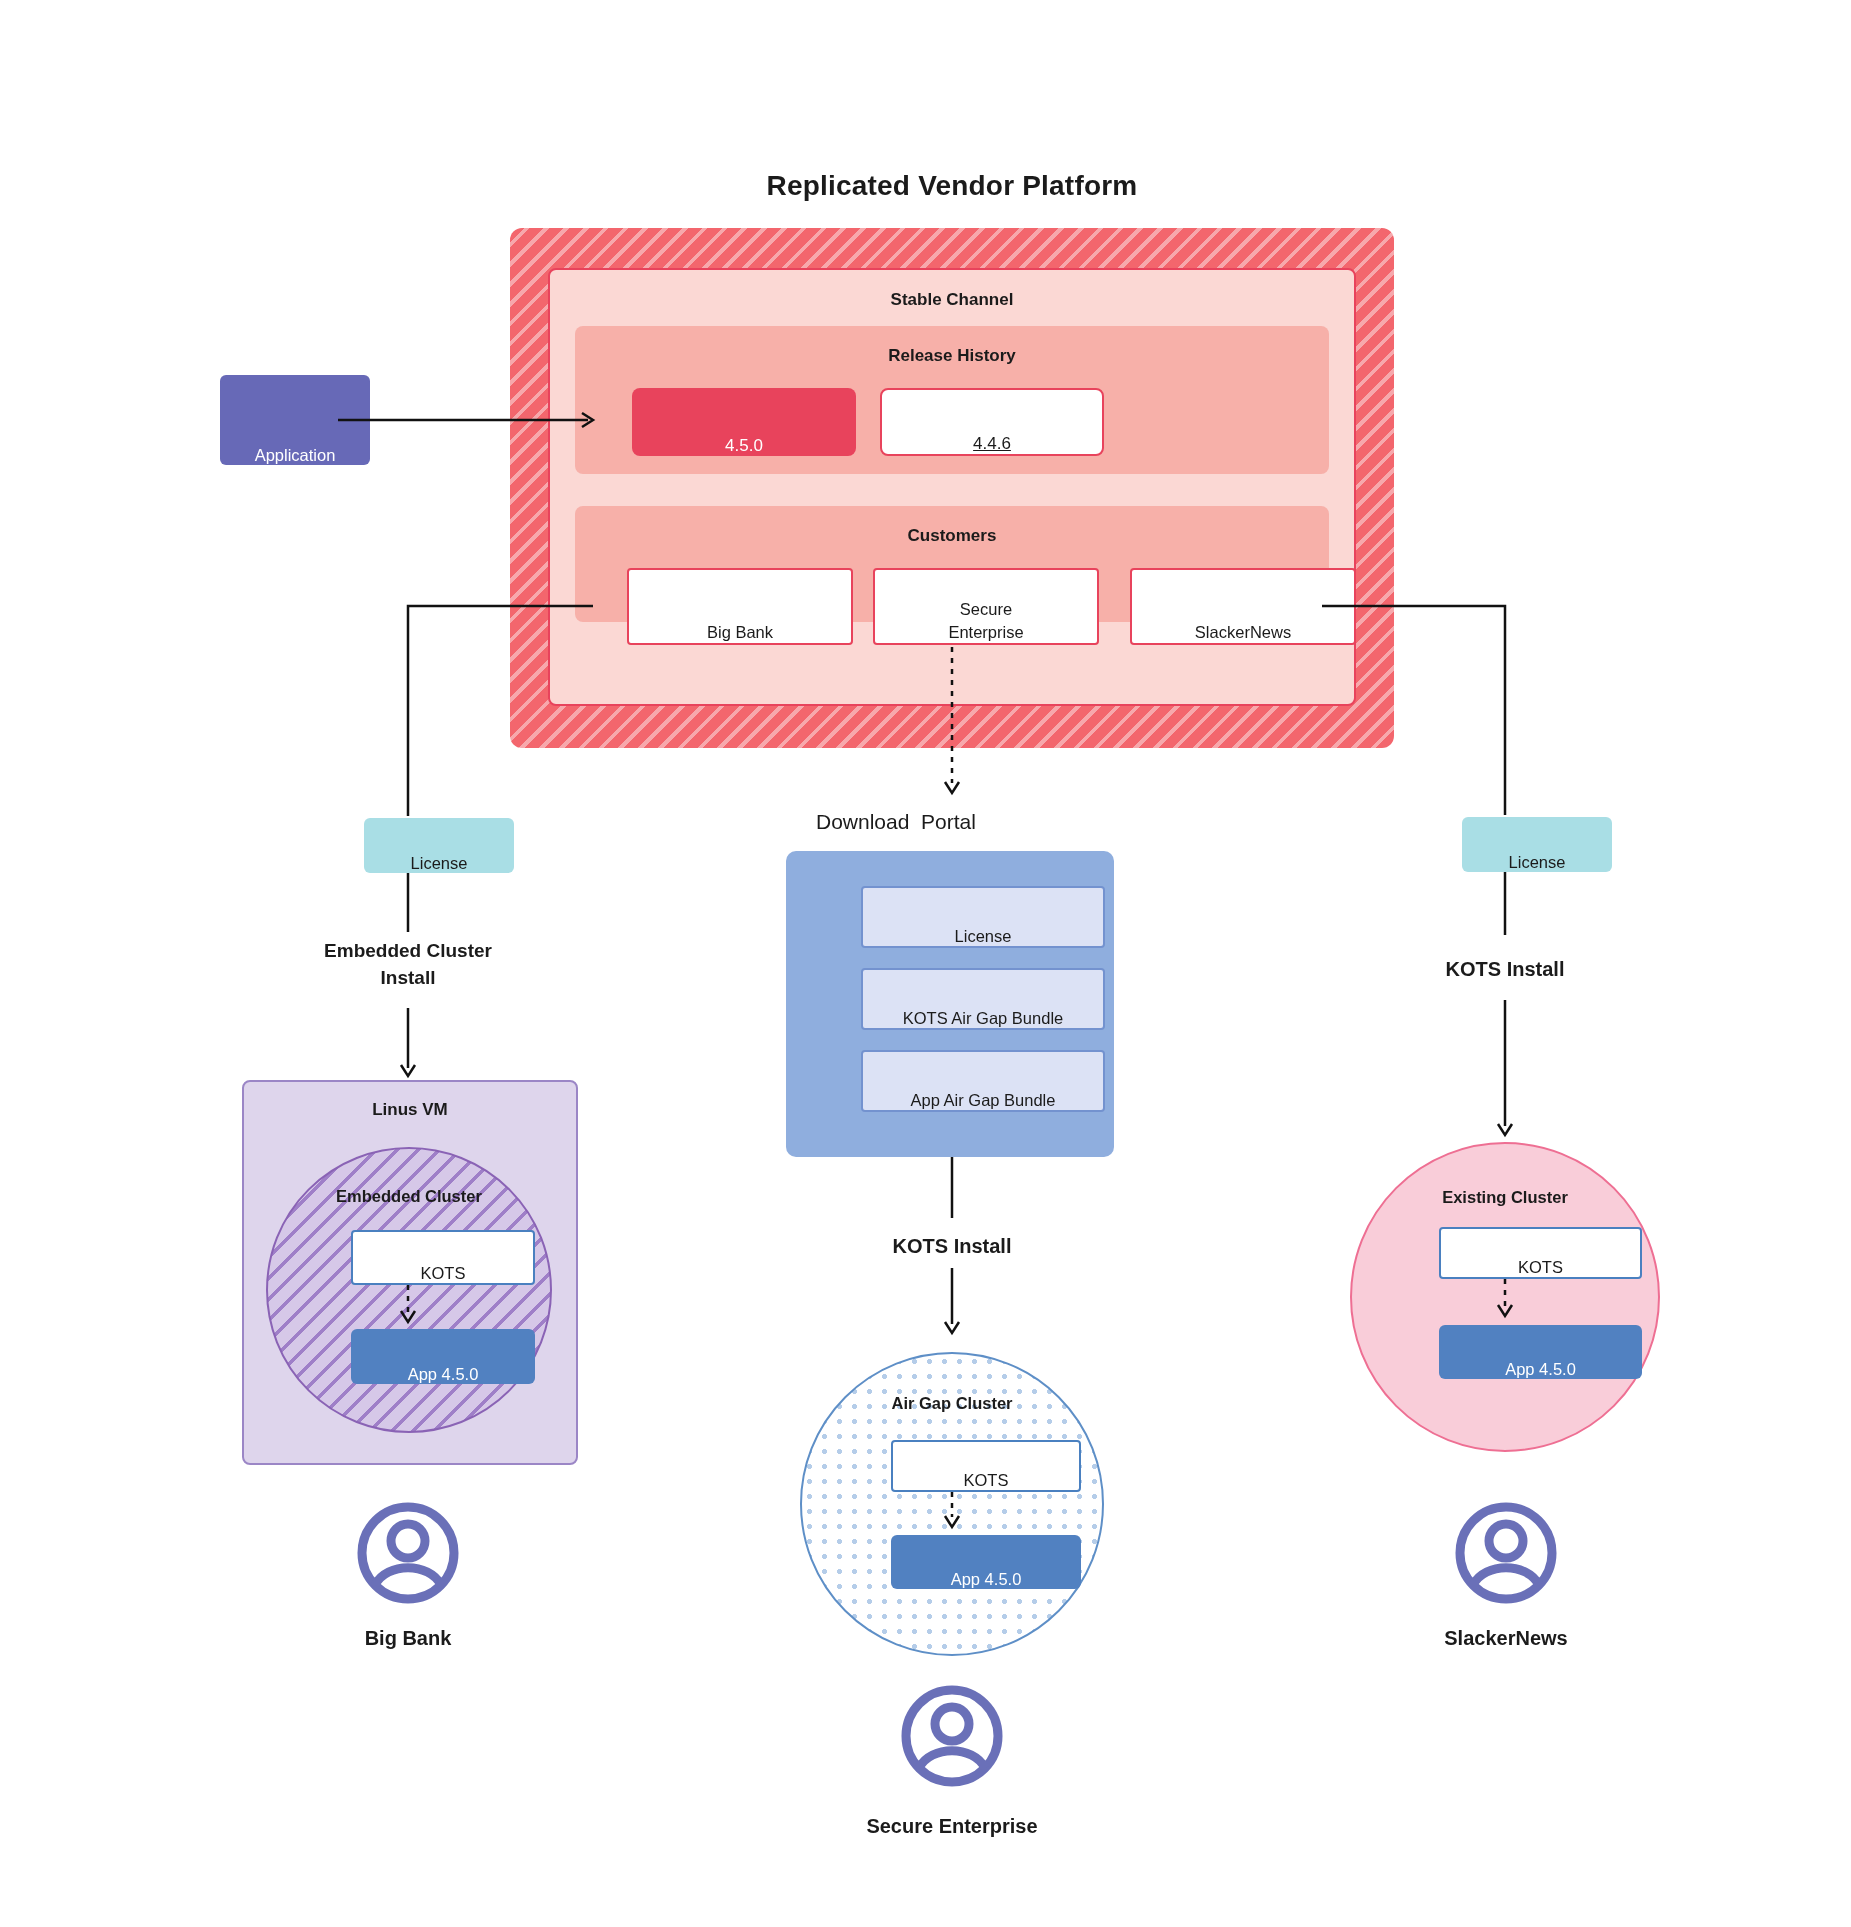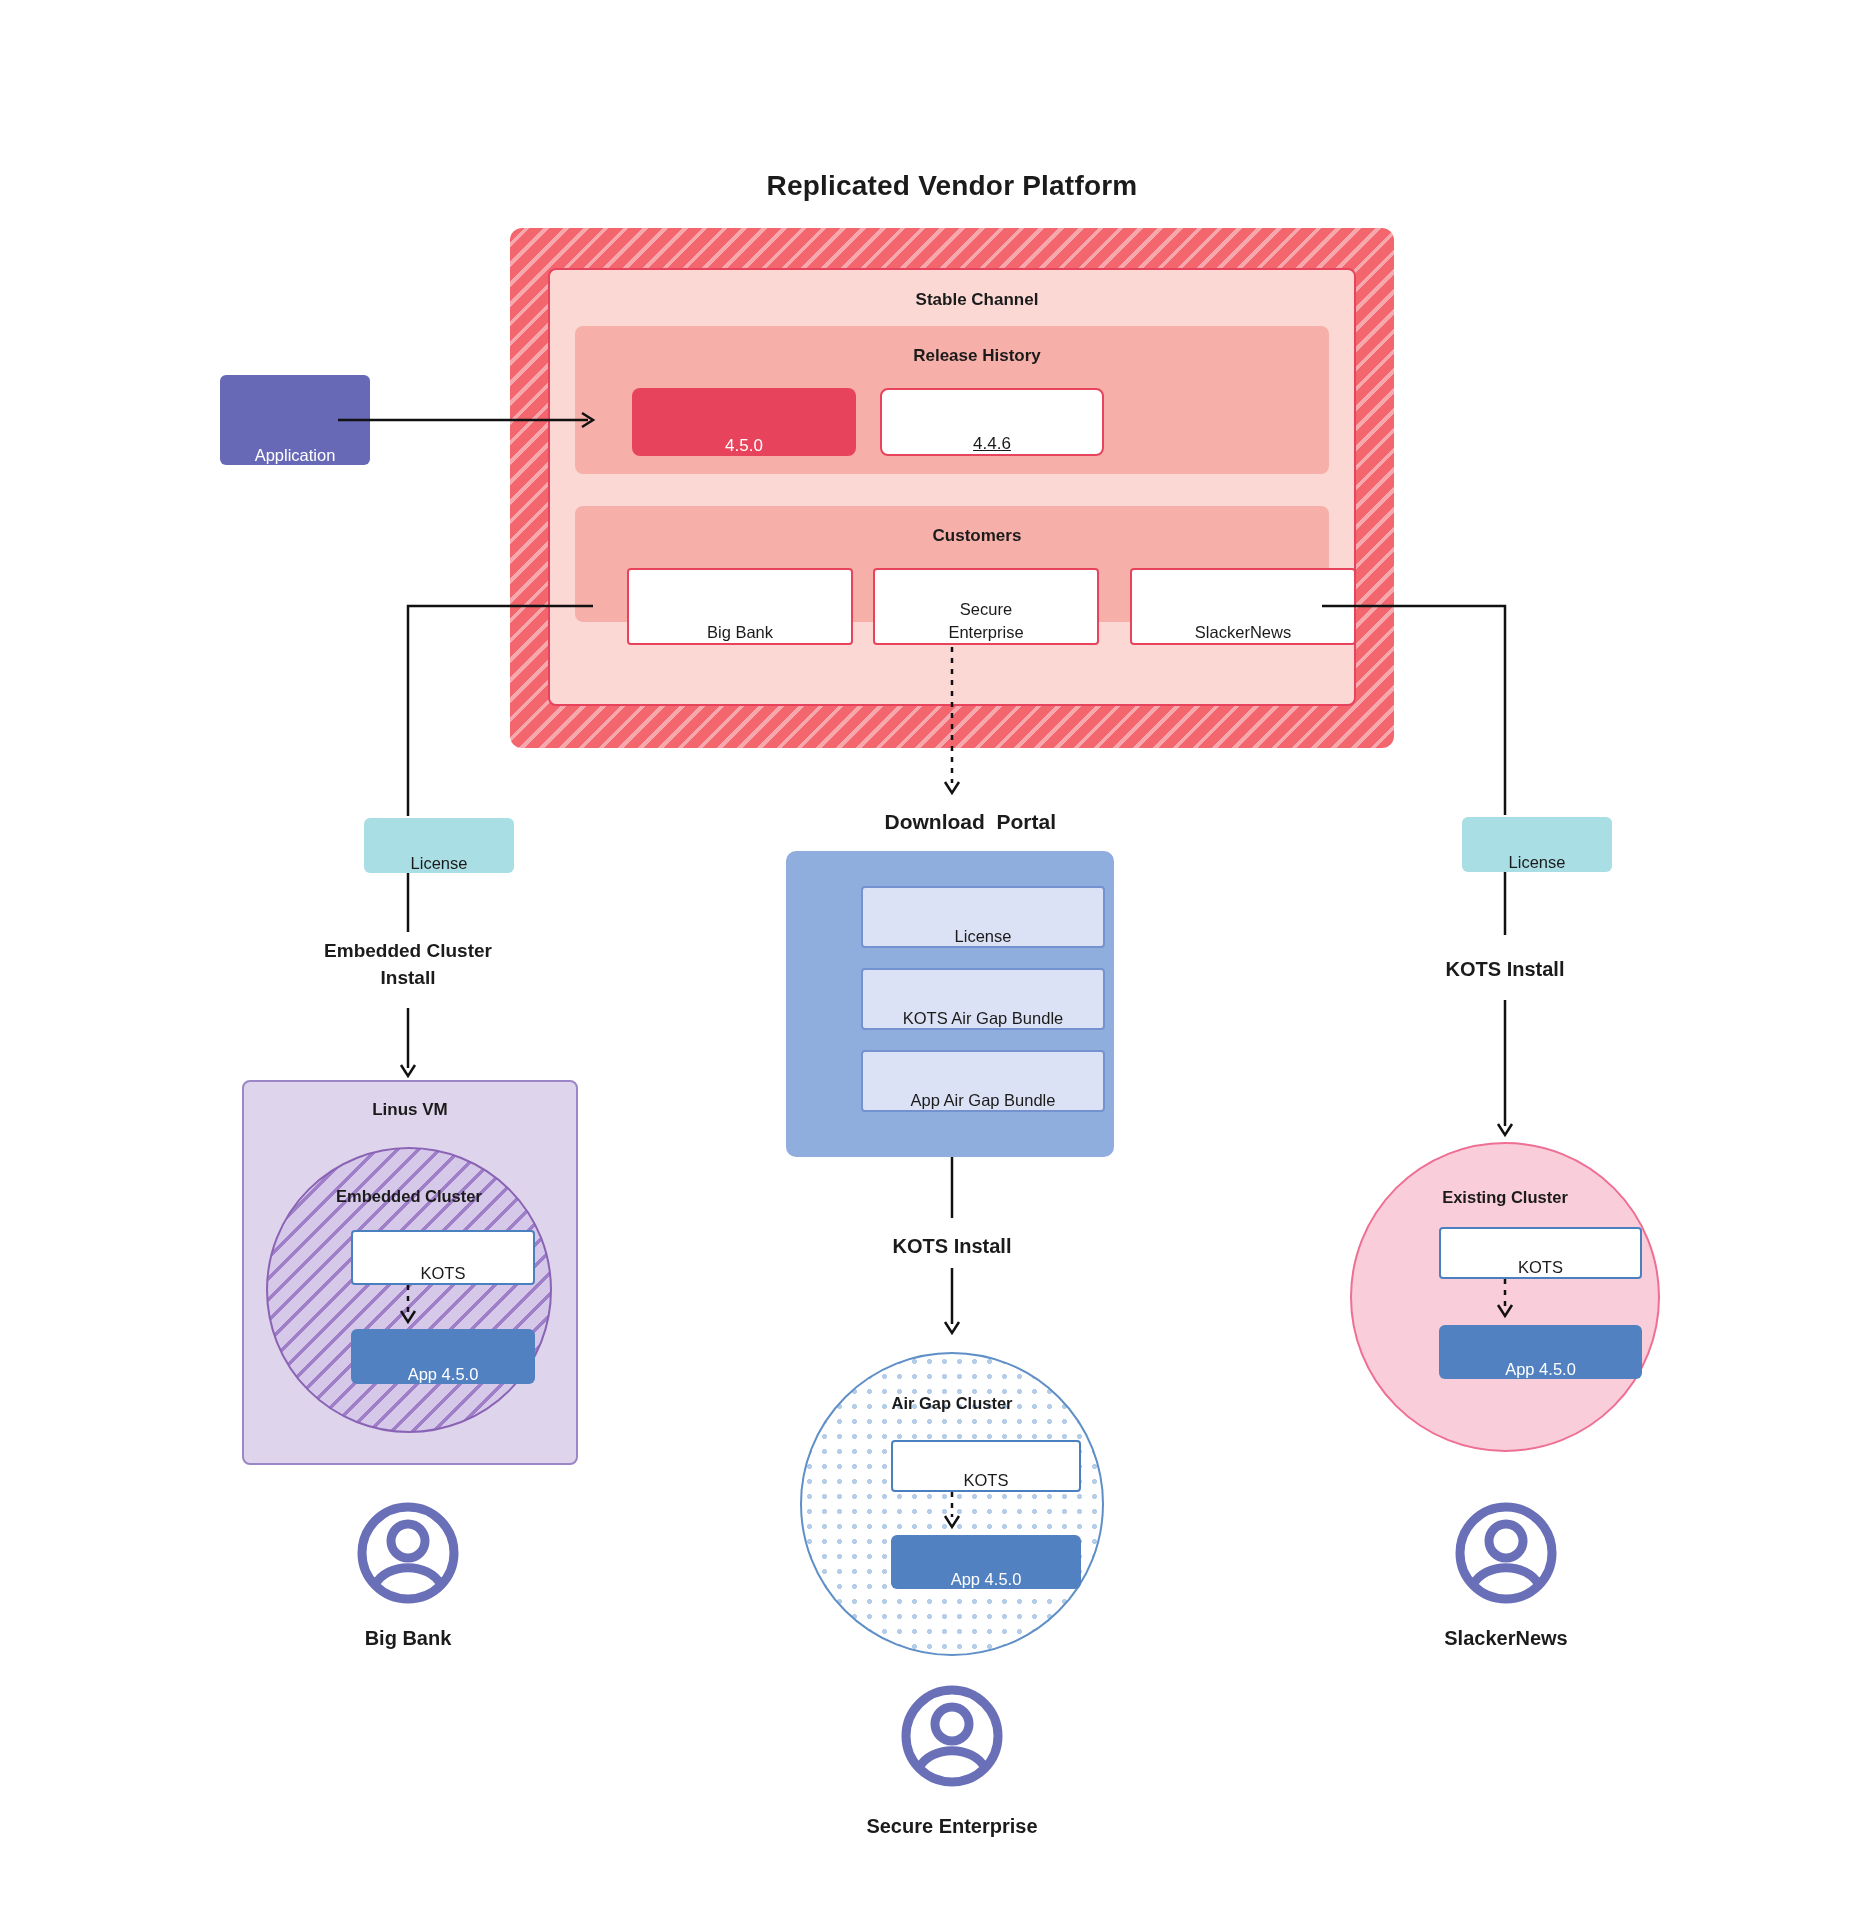--- a/index.html
+++ b/index.html
@@ -11,21 +11,21 @@
   .center{display:flex;align-items:flex-end;justify-content:center;text-align:center;margin-left:32px;}
 
   
   .diagram-title{left:510px;top:170px;width:884px;text-align:center;
     font-size:28px;font-weight:600;letter-spacing:.2px;}
   .outer-hatch{left:510px;top:228px;width:884px;height:520px;border-radius:12px;
     background:repeating-linear-gradient(135deg,var(--hatch-red-dark) 0 10px,var(--hatch-red-light) 10px 14px);}
   .stable{left:548px;top:268px;width:808px;height:438px;border-radius:8px;
     background:var(--stable-bg);border:2px solid var(--release-red);box-sizing:border-box;}
   .panel-label{width:100%;text-align:center;font-size:17px;font-weight:600;}
-  .stable .panel-label{margin-top:20px;padding-left:25px;}
+  .stable .panel-label{margin-top:20px;}
   .section{position:absolute;left:25px;width:754px;border-radius:8px;background:var(--section-bg);}
   .section-release{top:56px;height:148px;}
   .section-customers{top:236px;height:116px;}
   .section .panel-label{margin-top:20px;}
   .release-box{position:absolute;top:62px;width:224px;height:68px;border-radius:8px;
     box-sizing:border-box;font-size:17px;font-weight:500;}
   .release-current{left:25px;background:var(--release-red);color:#ffffff;}
   .release-old{left:273px;background:#fff;border:2px solid var(--release-red);text-decoration:underline;}
   .customer-box{position:absolute;top:62px;width:226px;height:77px;background:#fff;
     border:2px solid var(--release-red);border-radius:4px;box-sizing:border-box;
@@ -39,22 +39,22 @@
 
   
   .license-chip{width:150px;height:55px;border-radius:6px;background:var(--license-teal);
     font-size:16.5px;font-weight:500;}
   .license-left{left:332px;top:818px;}
   .license-right{left:1430px;top:817px;}
 
   
   .flow-label{font-size:19px;font-weight:600;line-height:1.4;text-align:center;}
   .install-left{left:298px;top:938px;width:220px;}
-  .portal-title{left:756px;top:810px;width:300px;font-size:21px;text-align:right;
-    font-weight:700;white-space:pre;}
+  .portal-title{left:816px;top:810px;width:300px;font-size:21px;text-align:left;
+    font-weight:400;white-space:pre;}
   .install-mid{left:852px;top:1232px;width:200px;font-size:20px;}
   .install-right{left:1405px;top:955px;width:200px;font-size:20px;}
 
   
   .portal{left:786px;top:851px;width:328px;height:306px;border-radius:10px;background:var(--portal-blue);}
   .portal-item{position:absolute;left:43px;width:244px;height:62px;border-radius:4px;
     background:var(--portal-item-bg);border:2px solid var(--portal-item-border);
     box-sizing:border-box;font-size:16.5px;font-weight:500;}
   .pi-0{top:35px;} .pi-1{top:117px;} .pi-2{top:199px;}
 

